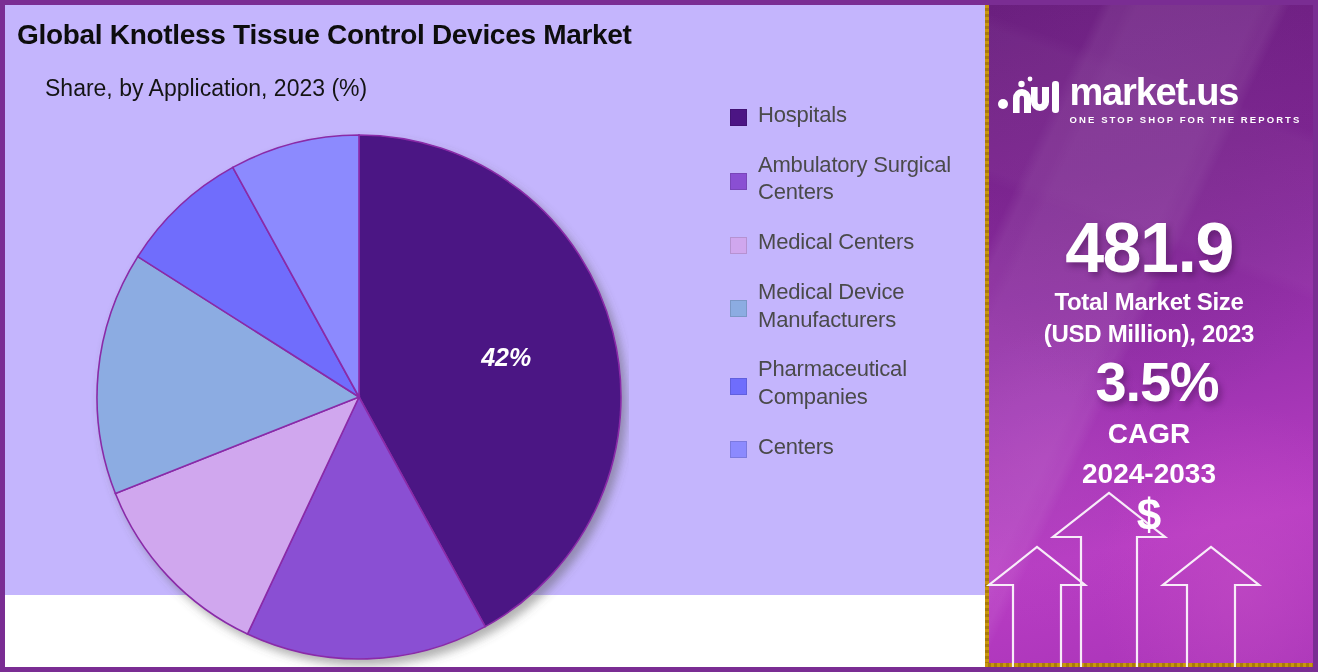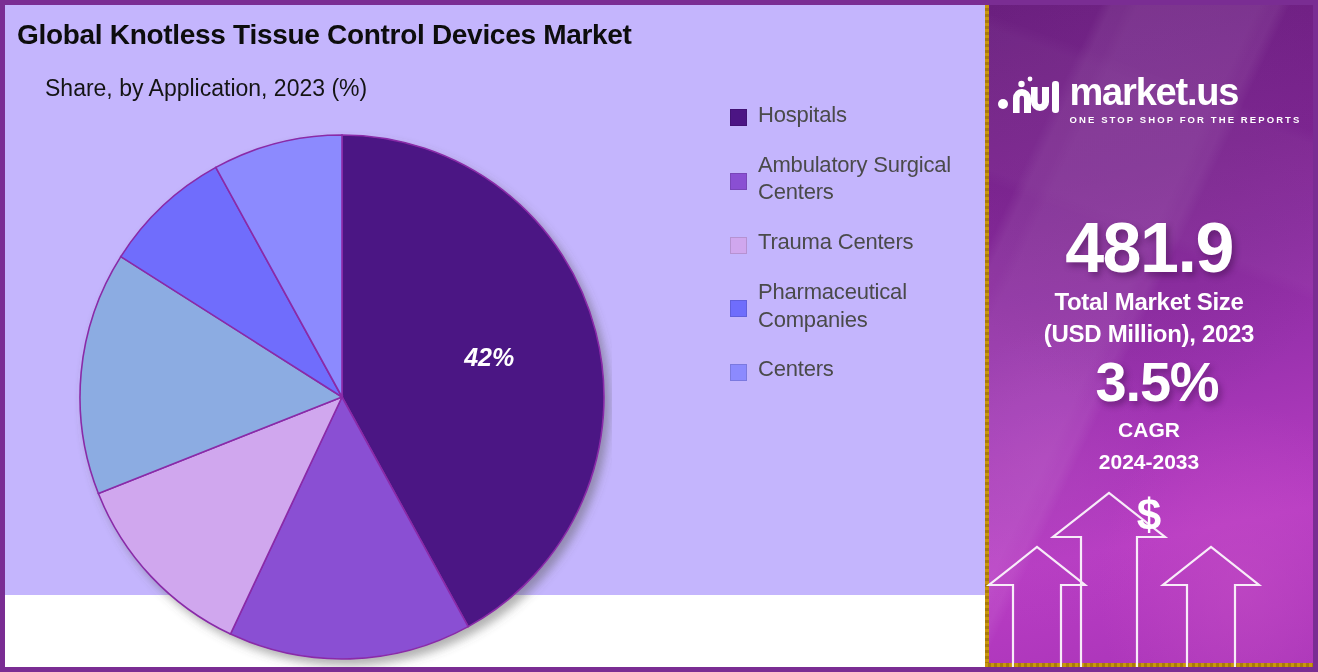--- a/index.html
+++ b/index.html
@@ -50,21 +50,21 @@
     left: 40px; top: 70px;
     font-size: 23px;
     font-weight: normal;
     color: #141414;
     white-space: nowrap;
   }
 
   
   .pie-wrap {
     position: absolute;
-    left: 67px; top: 122px;
+    left: 84px; top: 122px;
     width: 540px; height: 540px;
   }
   .pie-svg { display:block; }
   .pie-label {
     font-size: 25px;
     font-weight: bold;
     font-style: italic;
     fill: #ffffff;
     font-family: "Liberation Sans", sans-serif;
   }
@@ -190,21 +190,21 @@
   .stat-value2 {
     font-size: 56px;
     font-weight: bold;
     letter-spacing: -1.2px;
     line-height: 1.05;
     margin-top: 4px;
     text-shadow: 3px 4px 6px rgba(60,10,70,0.45);
     padding-left: 16px;
   }
   .stat-sub {
-    font-size: 21px;
+    font-size: 28px;
     font-weight: bold;
     line-height: 1.2;
     margin-top: 6px;
   }
 
   .arrows-wrap {
     position: absolute;
     left: 0; bottom: 0;
     width: 328px; height: 180px;
   }
@@ -253,23 +253,27 @@
         <span class="legend-label">Hospitals</span>
       </div>
 
       <div class="legend-item">
         <span class="legend-swatch" id="sw1" style="background: rgb(138, 79, 211);"></span>
         <span class="legend-label">Ambulatory Surgical Centers</span>
       </div>
 
       <div class="legend-item">
         <span class="legend-swatch" id="sw2" style="background: rgb(208, 167, 238);"></span>
-        <span class="legend-label">Trauma Centers</span>
-      </div>
-
+        <span class="legend-label">Medical Centers</span>
+      </div>
+
+      <div class="legend-item">
+        <span class="legend-swatch" id="sw3" style="background: rgb(140, 172, 226);"></span>
+        <span class="legend-label">Medical Device Manufacturers</span>
+      </div>
 
       <div class="legend-item">
         <span class="legend-swatch" id="sw4" style="background: rgb(111, 109, 252);"></span>
         <span class="legend-label">Pharmaceutical Companies</span>
       </div>
 
       <div class="legend-item">
         <span class="legend-swatch" id="sw5" style="background: rgb(140, 138, 254);"></span>
         <span class="legend-label">Centers</span>
       </div>

